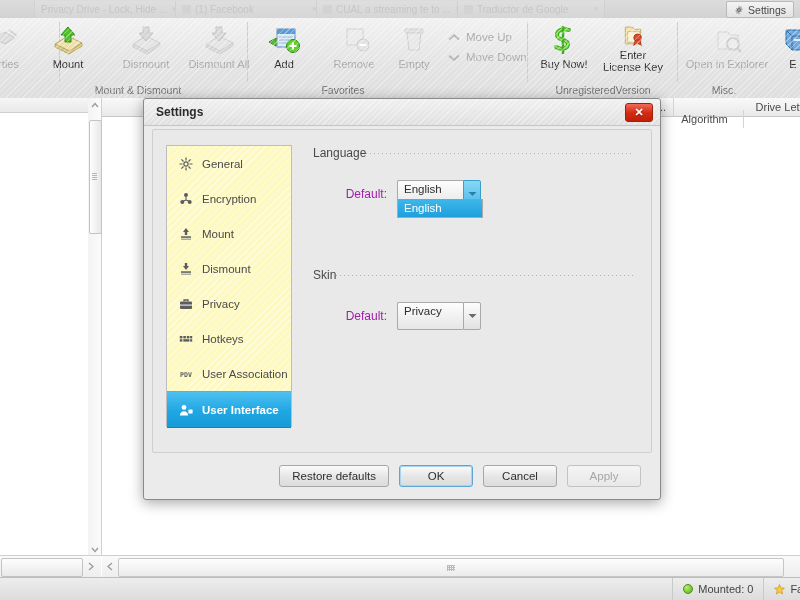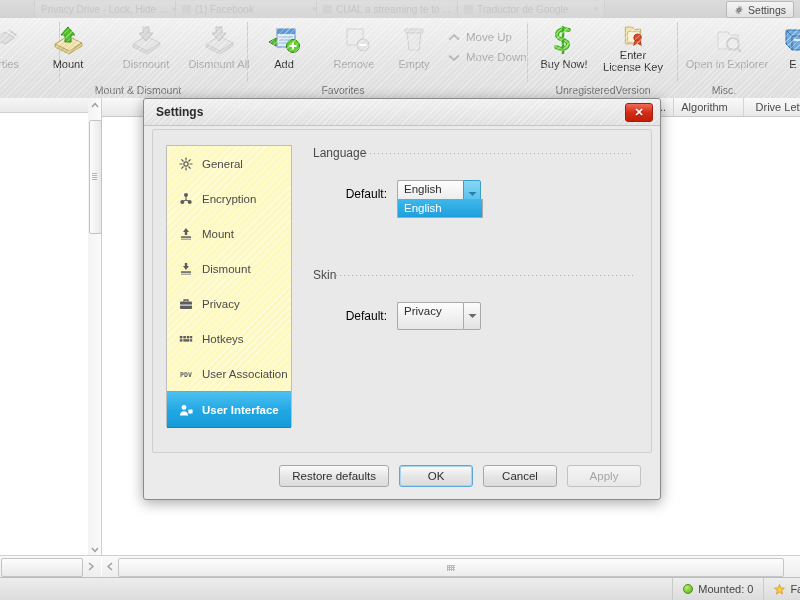--- a/index.html
+++ b/index.html
@@ -168,21 +168,21 @@
     border-top:1px solid #3bbbf2;border-bottom:1px solid #1184bd;
   }
   .navitem .nico{width:14px;height:14px;flex:none;display:block;}
 
   .section{position:absolute;left:160px;right:18px;}
   .sec-head{display:flex;align-items:center;}
   .sec-head .sec-label{font-size:12px;color:#4a4a4a;white-space:nowrap;}
   .sec-head .sec-rule{flex:1;height:1px;
     background-image:repeating-linear-gradient(90deg,#b0b0b0 0 1px,transparent 1px 4px);}
   .field-row{display:flex;align-items:center;gap:10px;margin-top:20px;padding-left:22px;}
-  .field-label{font-size:12px;color:#000000;width:52px;text-align:right;}
+  .field-label{font-size:12px;color:#a21caf;width:52px;text-align:right;}
 
   .combo{position:relative;width:84px;height:28px;display:flex;}
   .combo .cval{
     flex:1;background:linear-gradient(#fdfdfd,#e6e6e6);
     border:1px solid #a9a9a9;border-right:none;border-radius:2px 0 0 2px;
     font-size:11.5px;color:#2d2d2d;line-height:17px;padding-left:6px;
     box-sizing:border-box;overflow:hidden;white-space:nowrap;
   }
   .combo .carrow{
     width:18px;background:linear-gradient(#fcfcfc,#e2e2e2);
@@ -405,21 +405,21 @@
     <div class="h-arrow" style="left:83px;">
       <svg width="6" height="9" viewBox="0 0 6 9">
         <path d="M1 1 L5 4.5 L1 8" fill="none" stroke="#9a9a9a" stroke-width="1.3"></path>
       </svg>
     </div>
   </div>
 
   <div id="right-pane">
     <div id="colhdr">
       <div class="colcell" style="left:0;width:572px;">Fa...</div>
-      <div class="colcell" style="left:572px;width:70px;text-align:center;padding-right:8px;">Algorithm</div>
+      <div class="colcell" style="left:572px;width:70px;text-align:center;padding-right:8px;margin-top:12px;">Algorithm</div>
       <div class="colcell" style="left:642px;width:80px;text-align:center;padding-right:0;border-right:none;">Drive Letter</div>
     </div>
   </div>
 
   <div id="hscroll-right">
     <div class="h-arrow" style="left:0;">
       <svg width="6" height="9" viewBox="0 0 6 9">
         <path d="M5 1 L1 4.5 L5 8" fill="none" stroke="#9a9a9a" stroke-width="1.3"></path>
       </svg>
     </div>

